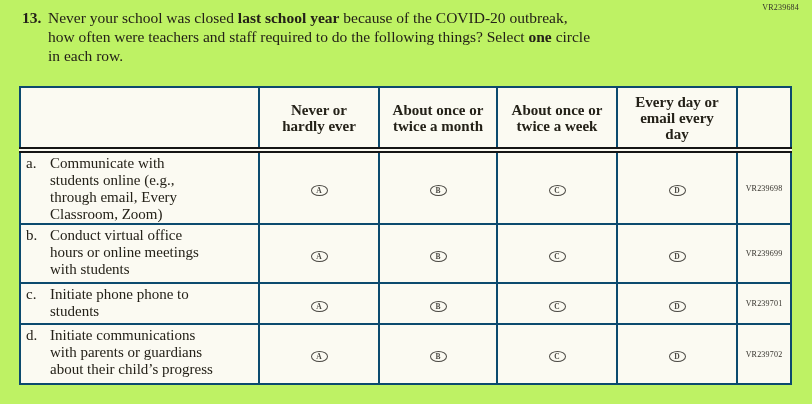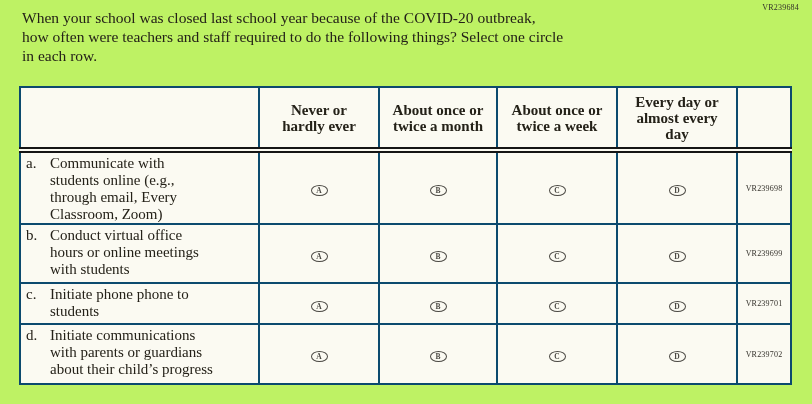--- a/index.html
+++ b/index.html
@@ -34,21 +34,21 @@
     flex: 0 0 26px;
     font-weight: bold;
     font-size: 15.5px;
     line-height: 19px;
   }
   .qtext {
     font-size: 15.5px;
     line-height: 19px;
     white-space: pre-line;
   }
-  .qtext b { font-weight: normal; margin-top: 48px; }
+  .qtext b { font-weight: bold; margin-top: 48px; }
 
   table.matrix {
     position: absolute;
     top: 86px;
     left: 19px;
     width: 771px;
     border-collapse: collapse;
     table-layout: fixed;
     background: #fbfaf2;
   }
@@ -110,21 +110,22 @@
   tr.row-d td { height: 56px; }
 </style>
 </head>
 <body>
 
 <div class="sheet">
 
   <div class="corner-code">VR239684</div>
 
   <div class="question">
-    <div class="qtext"><span>When your school was closed </span><b>last school year</b><span> because of the COVID-20 outbreak,
+    <span class="qnum">13.</span>
+    <div class="qtext"><span>Never your school was closed </span><b>last school year</b><span> because of the COVID-20 outbreak,
 how often were teachers and staff required to do the following things? Select </span><b>one</b><span> circle
 in each row.</span></div>
   </div>
 
   <table class="matrix">
     <colgroup>
       <col style="width:239px">
       <col style="width:120px">
       <col style="width:118px">
       <col style="width:120px">
@@ -134,21 +135,21 @@
     <thead>
       <tr>
         <th></th>
         <th>Never or
 hardly ever</th>
         <th>About once or
 twice a month</th>
         <th>About once or
 twice a week</th>
         <th>Every day or
-almost every
+email every
 day</th>
         <th></th>
       </tr>
     </thead>
     <tbody>
       <tr class="row-a">
         <td class="stub">
           <div class="stub-inner">
             <span class="row-letter">a.</span>
             <span class="row-text">Communicate with

